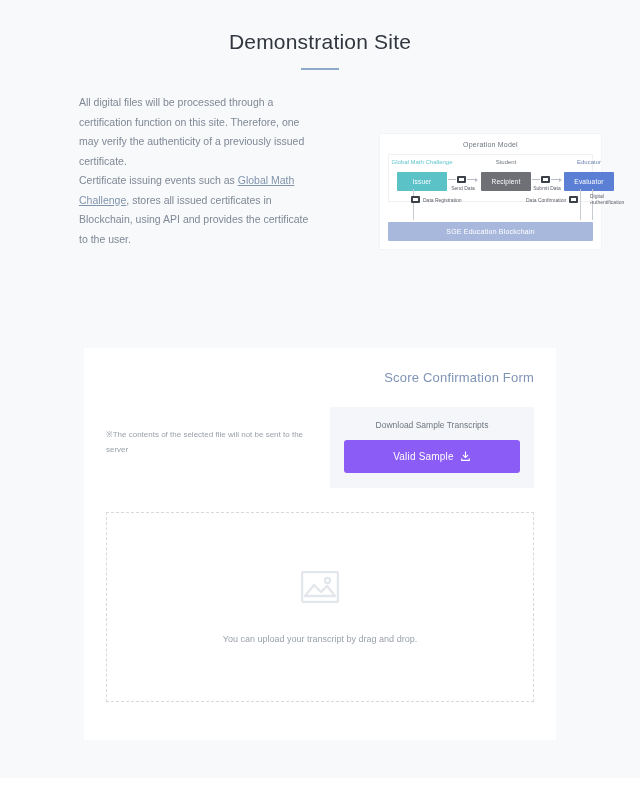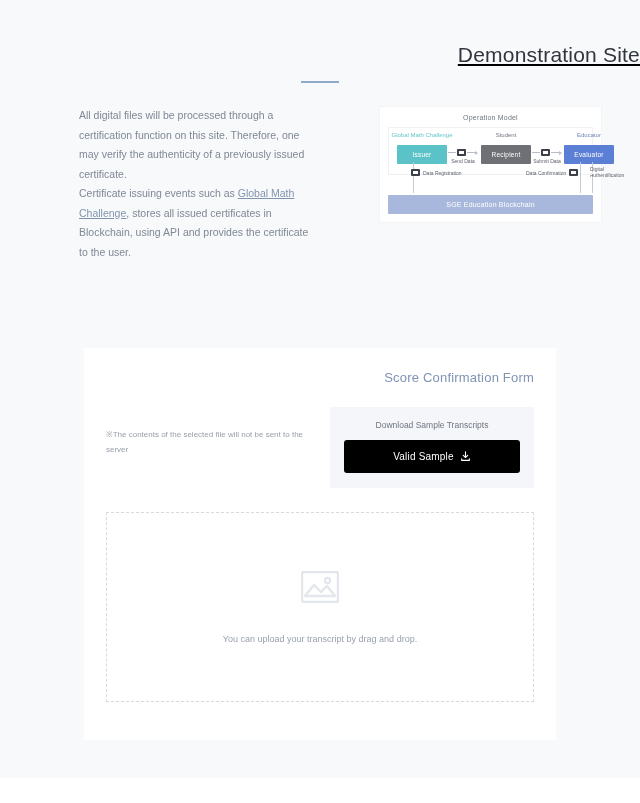--- a/index.html
+++ b/index.html
@@ -22,42 +22,41 @@
     box-sizing: border-box;
   }
   .page-footer-white {
     width: 640px;
     height: 25px;
     background: #ffffff;
   }
 
   
   .title-block {
-    padding-top: 43px;
-    text-align: right;
-    text-decoration: underline;
+    padding-top: 30px;
+    text-align: center;
   }
   .page-title {
     font-size: 21px;
     color: #31353d;
     font-weight: 400;
     letter-spacing: 0.2px;
     margin: 0;
   }
   .title-rule {
     width: 38px;
     height: 2px;
     background: #8fa9c9;
     margin: 14px auto 0 auto;
   }
 
   
   .intro {
     display: flex;
-    align-items: flex-start;
+    align-items: flex-end;
     padding: 23px 39px 0 79px;
     box-sizing: border-box;
   }
   .intro-text {
     width: 237px;
     flex: 0 0 237px;
     font-size: 10.5px;
     line-height: 19.5px;
     color: #7f8896;
   }
@@ -281,21 +280,21 @@
     color: #ffffff;
     font-size: 10px;
     font-family: "Liberation Sans", sans-serif;
     display: flex;
     align-items: center;
     justify-content: center;
     gap: 6px;
     cursor: pointer;
     letter-spacing: .2px;
   }
-  .btn-valid   { background: #000000; text-align: center; }
+  .btn-valid   { background: #8b5cf6; text-align: center; }
   .btn-invalid { background: #6f757f; }
 
   .dropzone {
     margin-top: 24px;
     height: 188px;
     border: 1px dashed #d6d9de;
     display: flex;
     flex-direction: column;
     align-items: center;
     justify-content: center;

